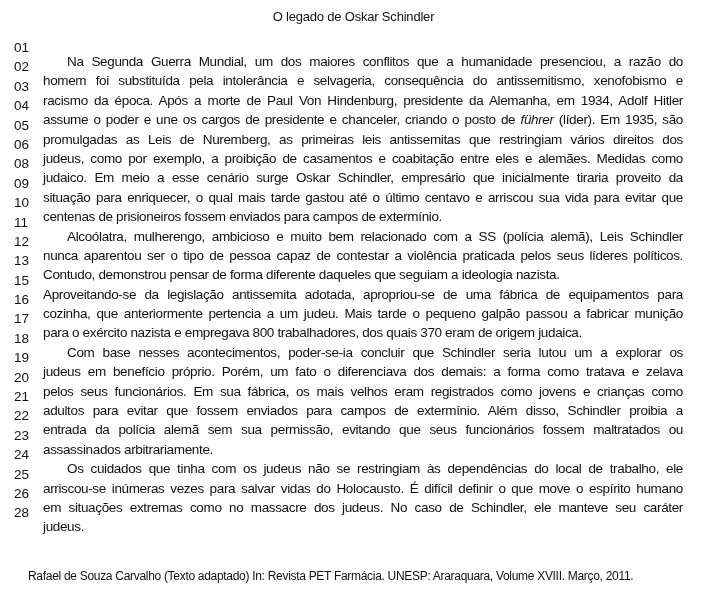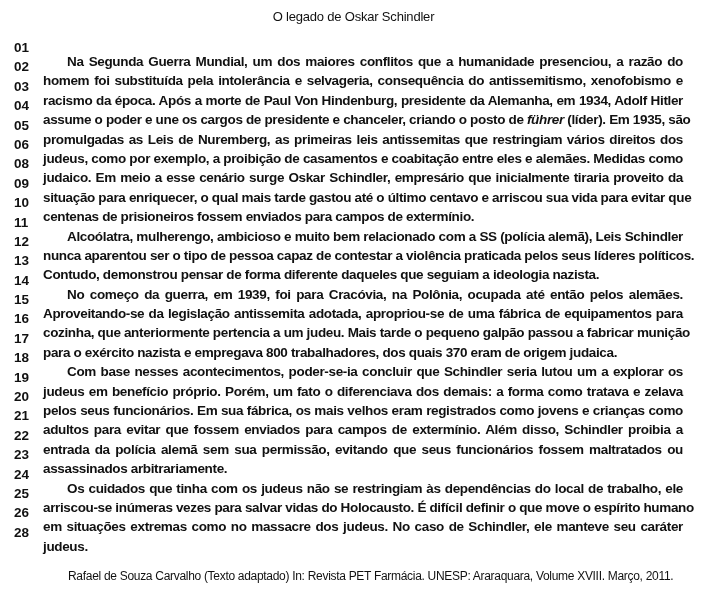--- a/index.html
+++ b/index.html
@@ -22,21 +22,20 @@
       width: 707px;
       text-align: center;
       font-size: 13px;
       letter-spacing: -0.2px;
     }
     .lines {
       position: absolute;
       top: 38px;
       left: 0;
       width: 560px;
-      font-weight: bold;
     }
     .line {
       position: relative;
       height: 19.4px;
       line-height: 19.4px;
       font-size: 13.5px;
     }
     .num {
       position: absolute;
       left: 14px;
@@ -58,21 +57,21 @@
       width: 616px;
     }
     .txt.last {
       text-align-last: left;
     }
     .source {
       position: absolute;
       top: 569px;
       left: 0;
       width: 707px;
-      padding-left: 68px;
+      padding-left: 28px;
       box-sizing: border-box;
       font-size: 12px;
       letter-spacing: -0.3px;
     }
   </style>
 </head>
 <body>
 
 <div>
   <div class="title">O legado de Oskar Schindler</div>
@@ -120,24 +119,20 @@
       </div>
     <div class="line">
         <span class="num">12</span>
         <span class="txt">nunca aparentou ser o tipo de pessoa capaz de contestar a violência praticada pelos seus líderes políticos.</span>
       </div>
     <div class="line">
         <span class="num">13</span>
         <span class="txt last">Contudo, demonstrou pensar de forma diferente daqueles que seguiam a ideologia nazista.</span>
       </div>
     <div class="line">
-        <span class="num">14</span>
-        <span class="txt indent">No começo da guerra, em 1939, foi para Cracóvia, na Polônia, ocupada até então pelos alemães.</span>
-      </div>
-    <div class="line">
         <span class="num">15</span>
         <span class="txt">Aproveitando-se da legislação antissemita adotada, apropriou-se de uma fábrica de equipamentos para</span>
       </div>
     <div class="line">
         <span class="num">16</span>
         <span class="txt">cozinha, que anteriormente pertencia a um judeu. Mais tarde o pequeno galpão passou a fabricar munição</span>
       </div>
     <div class="line">
         <span class="num">17</span>
         <span class="txt last">para o exército nazista e empregava 800 trabalhadores, dos quais 370 eram de origem judaica.</span>

